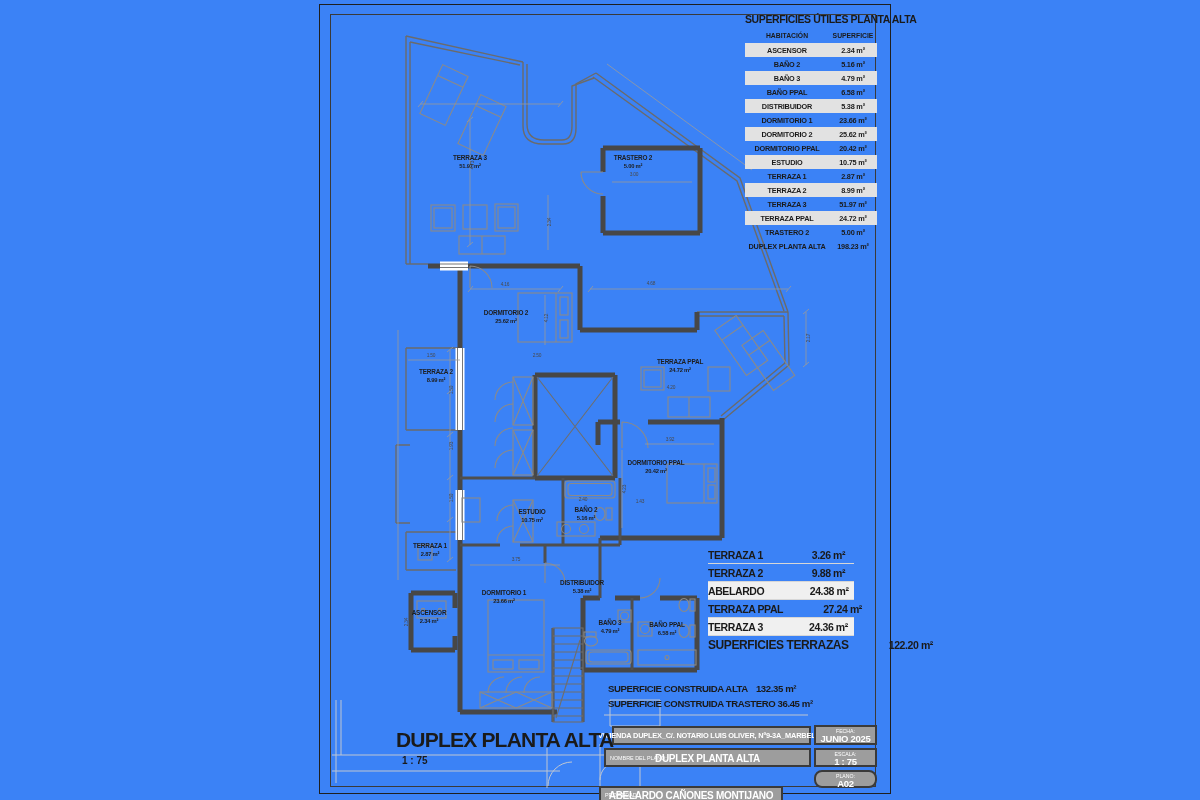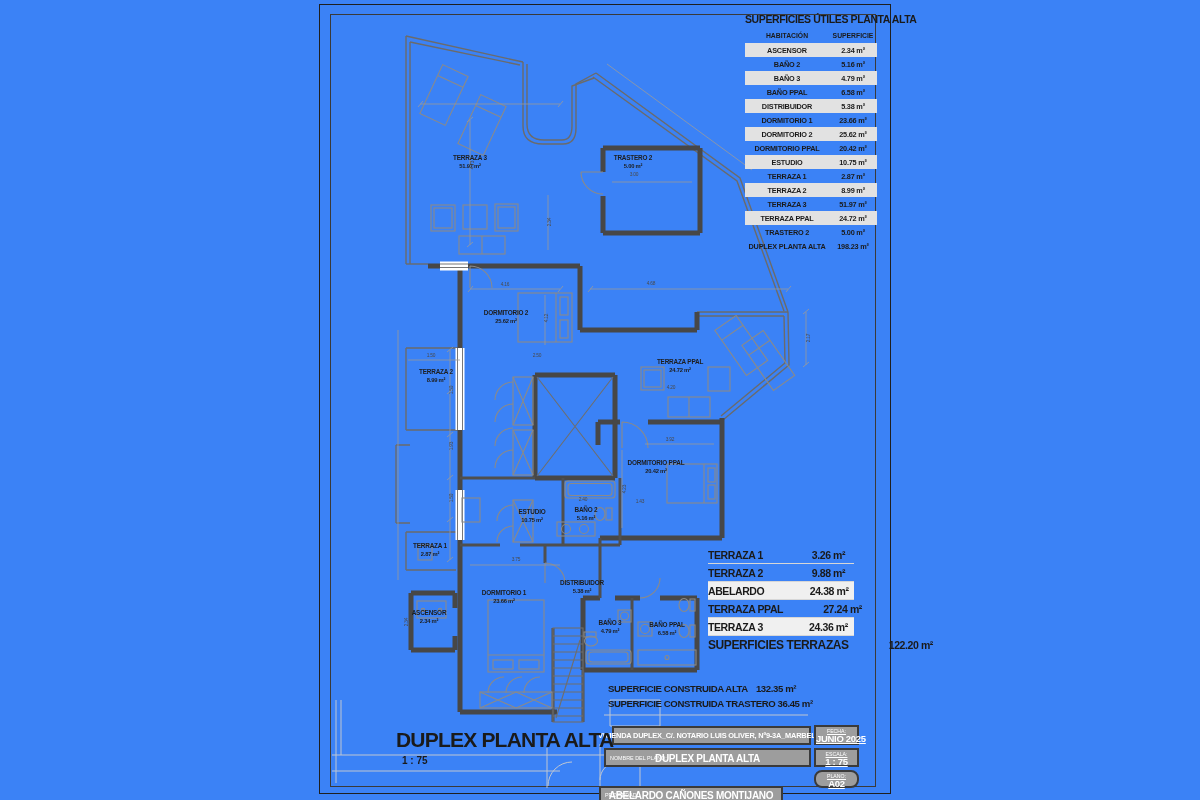--- a/index.html
+++ b/index.html
@@ -38,21 +38,21 @@
 
   
   .tb-cell{position:absolute;background:#9d9d9d;border:2px solid #3a3a3a;color:#fff;box-sizing:border-box;}
   .tb-project{left:612px;top:726px;width:199px;height:19px;display:flex;align-items:center;justify-content:center;
     font-size:7.4px;font-weight:bold;letter-spacing:-0.2px;white-space:nowrap;}
   .tb-name{left:604px;top:748px;width:207px;height:19px;}
   .tb-owner{left:599px;top:786px;width:184px;height:18px;}
   .tb-left-label{position:absolute;left:4px;top:50%;transform:translateY(-50%);font-size:5.4px;letter-spacing:0;}
   .tb-center-val{position:absolute;left:0;right:0;top:50%;transform:translateY(-50%);text-align:center;
     font-size:10px;font-weight:bold;letter-spacing:-0.3px;white-space:nowrap;}
-  .tb-right{left:814px;top:0;width:45px;text-decoration:underline;}
+  .tb-right{left:814px;top:0;width:63px;}
   .tb-r1{top:725px;height:20px;}
   .tb-r2{top:748px;height:19px;}
   .tb-r3{top:770px;height:18px;border-radius:8px;}
   .tb-mini{display:block;text-align:center;font-size:5.2px;line-height:6px;padding-top:1px;}
   .tb-big{display:block;text-align:center;font-size:9.5px;font-weight:bold;letter-spacing:-0.3px;line-height:10px;white-space:nowrap;}
 
   
   .dwg-title{position:absolute;left:396px;top:728px;}
   .dwg-title .t{font-size:21px;font-weight:bold;letter-spacing:-0.8px;white-space:nowrap;}
   .dwg-title .s{font-size:10px;font-weight:bold;margin-top:3px;margin-left:6px;}

